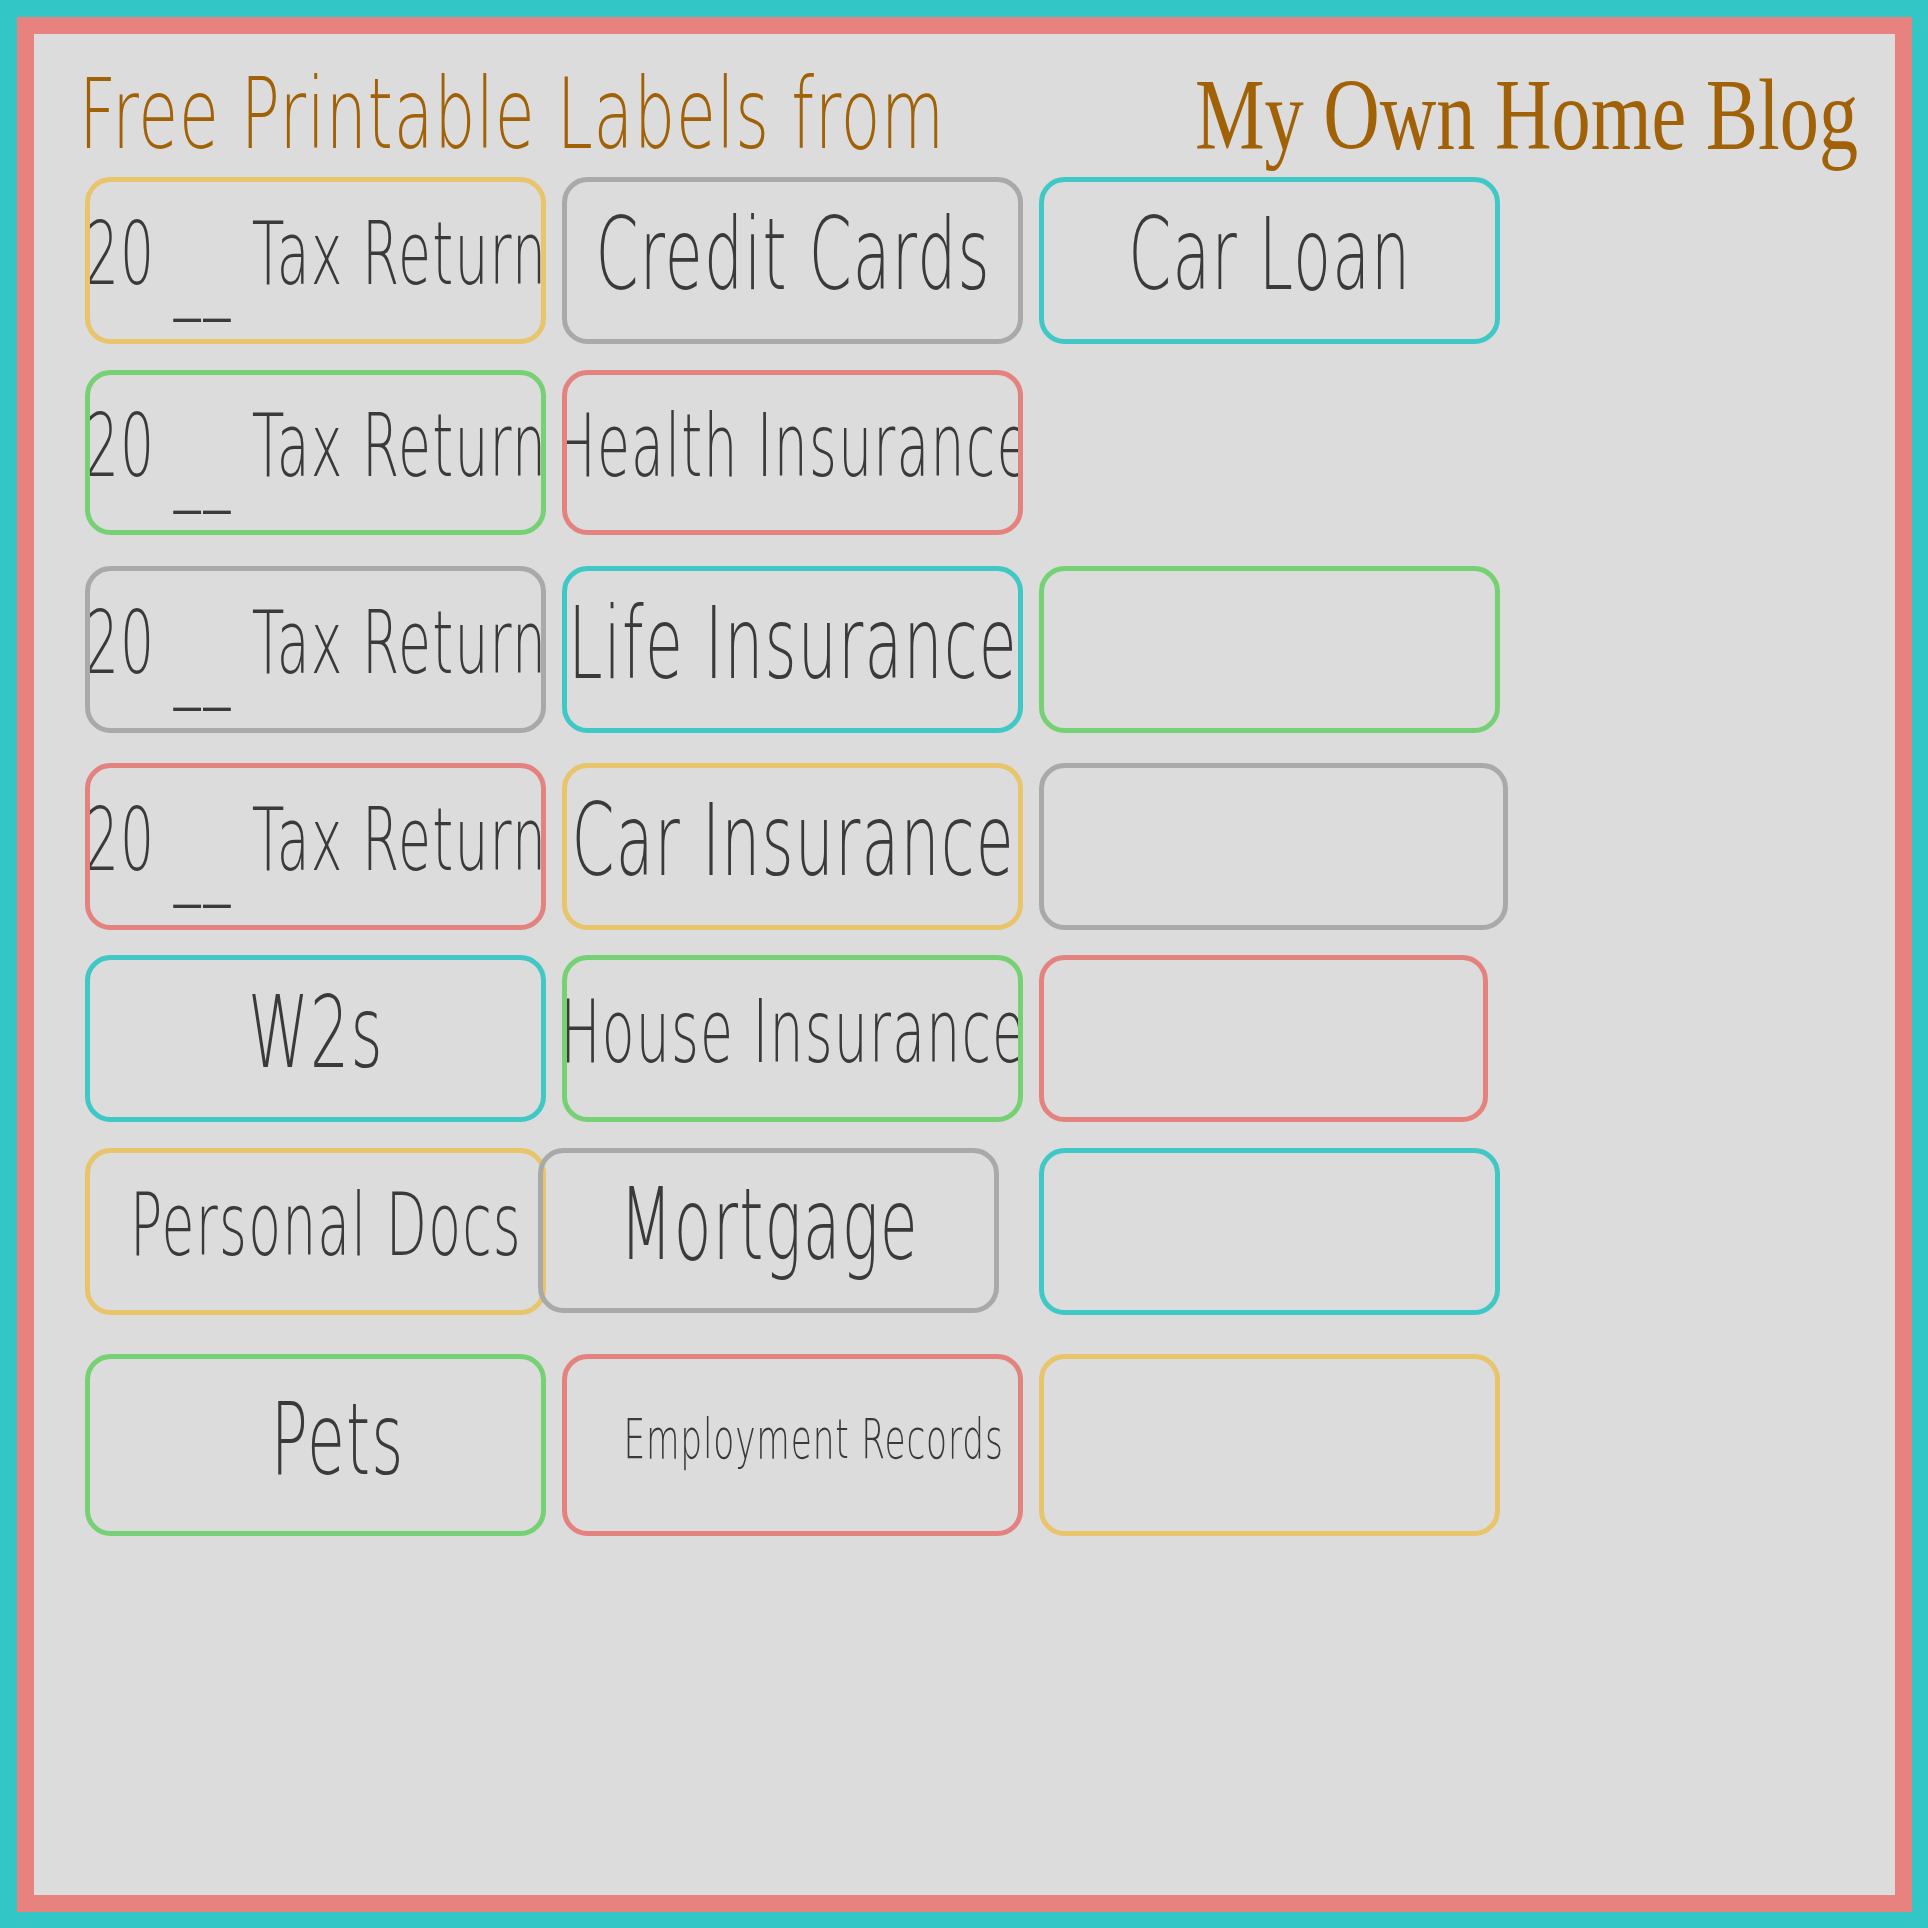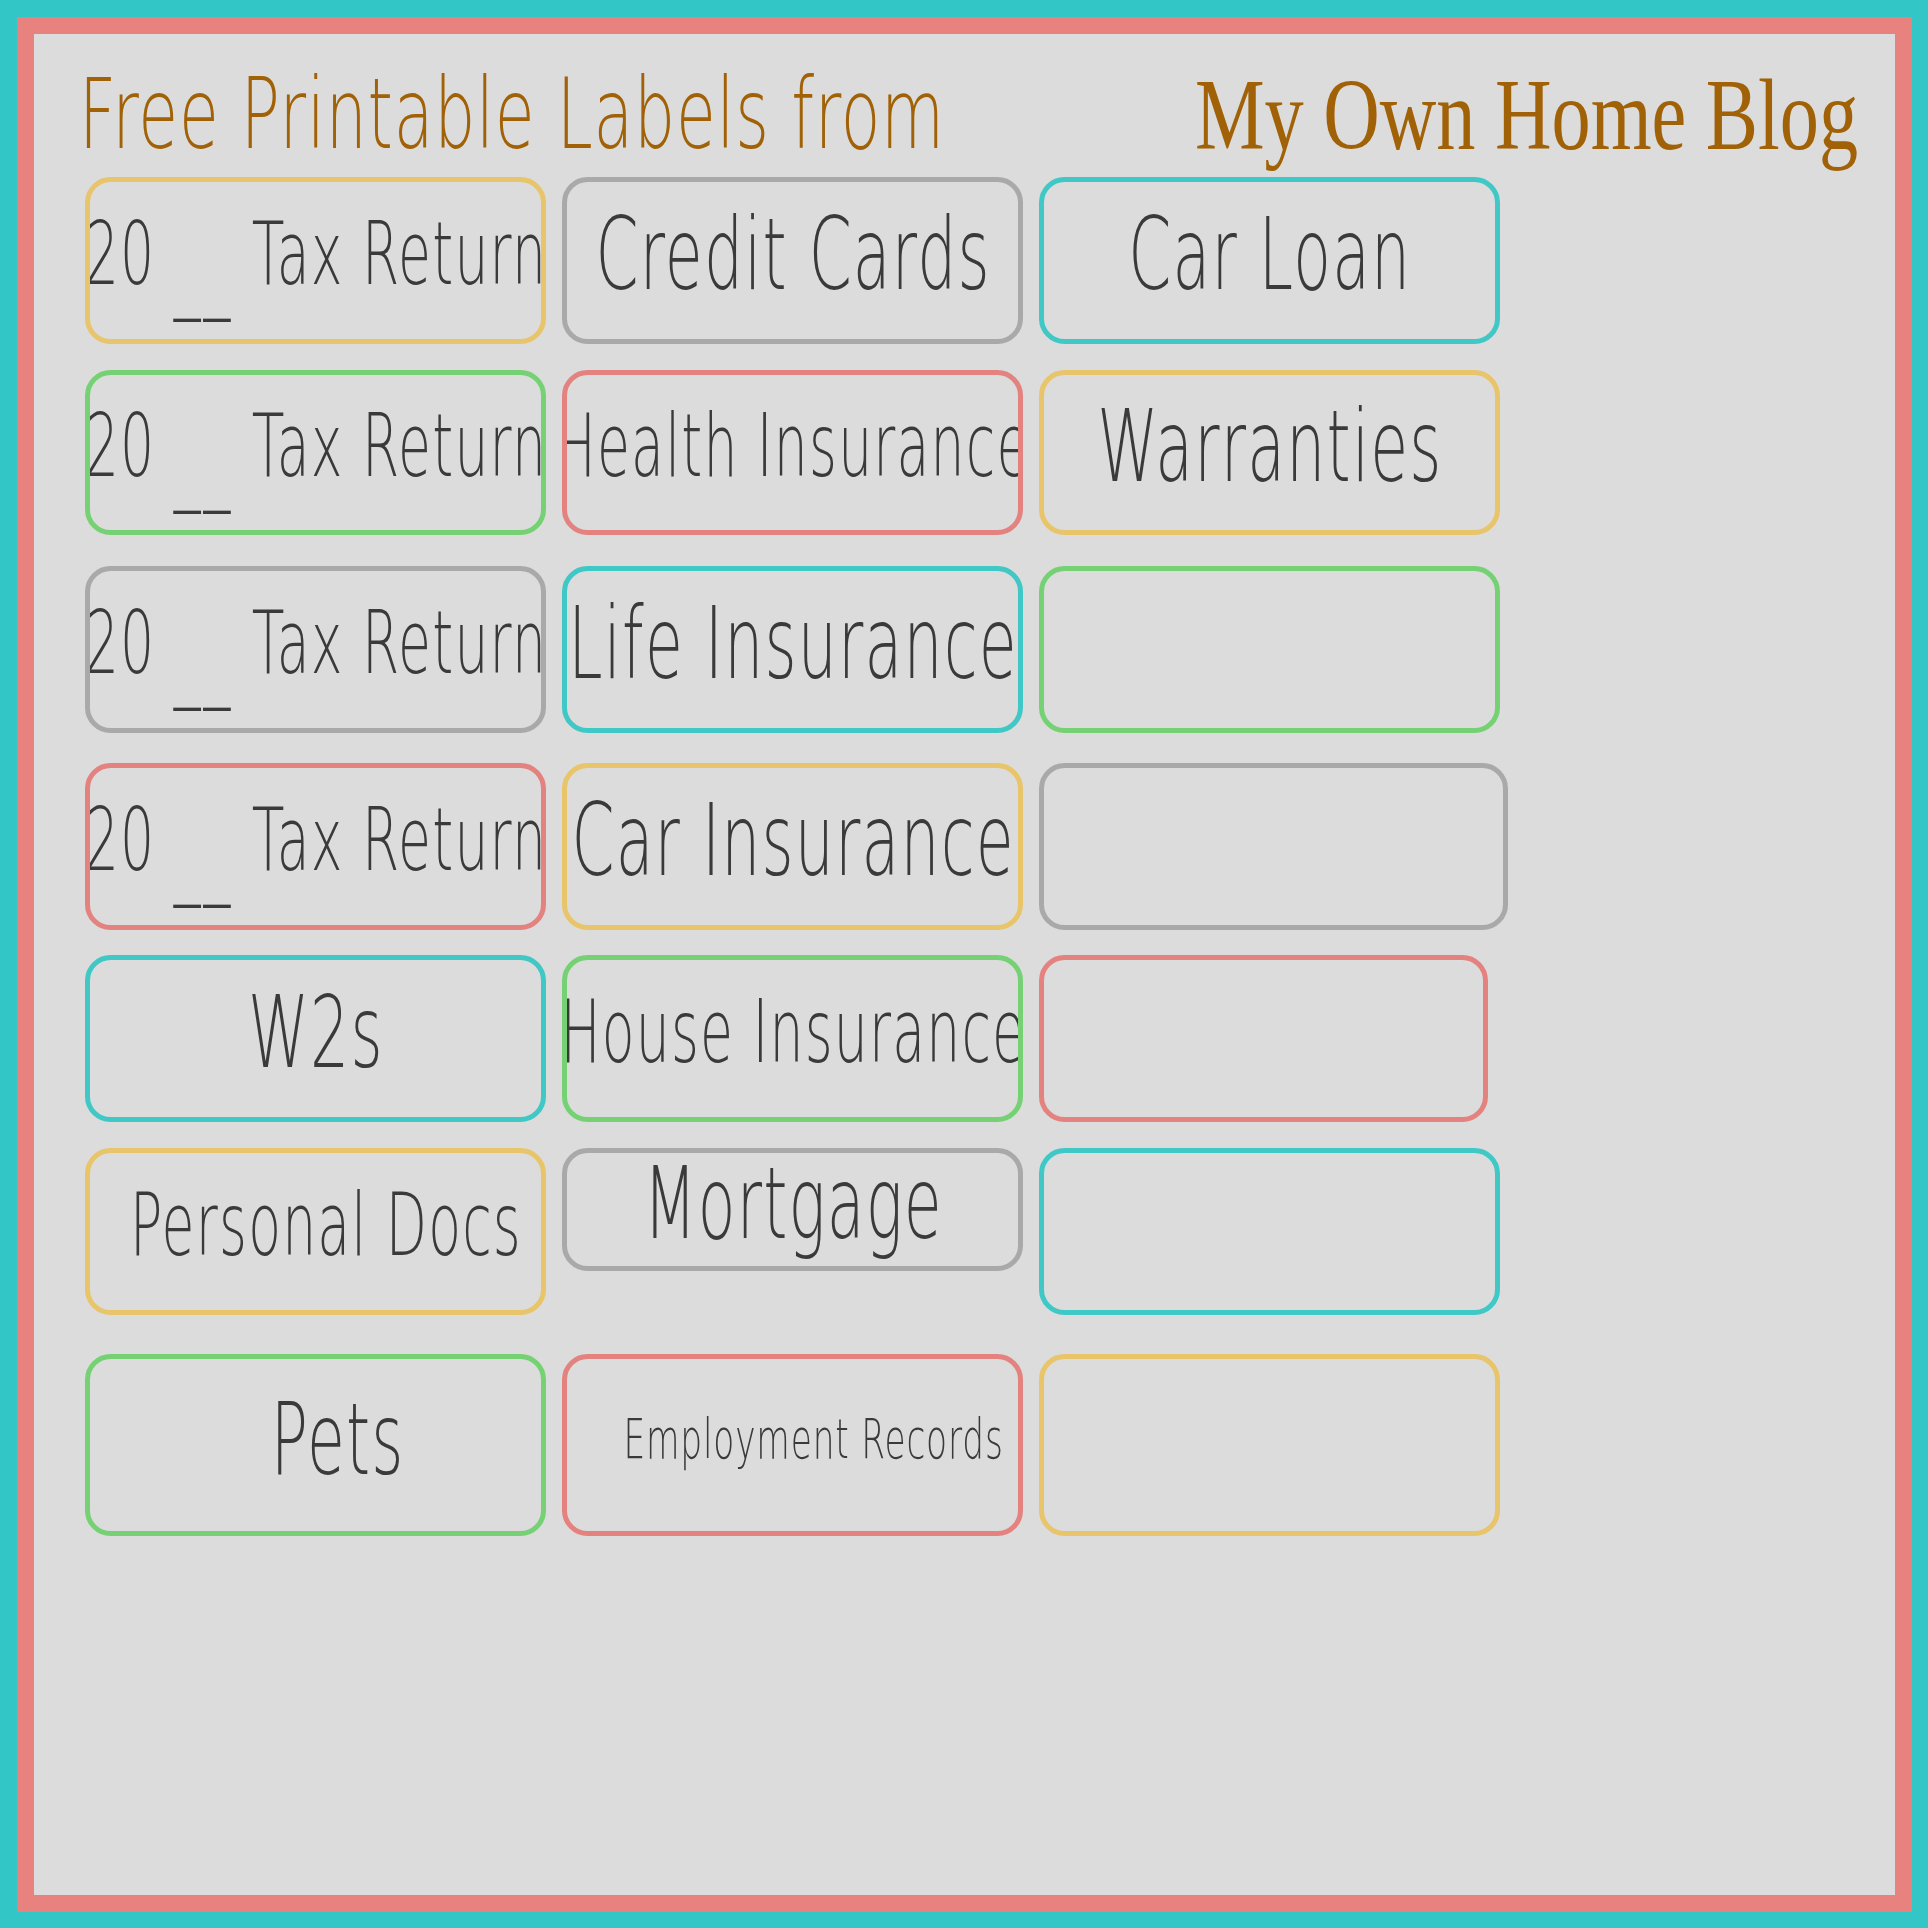--- a/index.html
+++ b/index.html
@@ -148,31 +148,28 @@
           </div>
           <div class="label-box" style="left: 528px; top: 532px; width: 461px; height: 167px; border-color: rgb(63, 200, 198);">
             <span class="label-text sz-lg">Life Insurance</span>
           </div>
           <div class="label-box" style="left: 528px; top: 729px; width: 461px; height: 167px; border-color: rgb(232, 196, 107);">
             <span class="label-text sz-lg">Car Insurance</span>
           </div>
           <div class="label-box" style="left: 528px; top: 921px; width: 461px; height: 167px; border-color: rgb(118, 209, 117); align-items: center;">
             <span class="label-text sz-md">House Insurance</span>
           </div>
-          <div class="label-box" style="left: 528px; top: 1114px; width: 461px; height: 123px; border-color: rgb(169, 169, 169);">
+          <div class="label-box" style="left: 504px; top: 1114px; width: 461px; height: 165px; border-color: rgb(169, 169, 169);">
             <span class="label-text sz-lg">Mortgage</span>
           </div>
           <div class="label-box" style="left: 528px; top: 1320px; width: 461px; height: 182px; border-color: rgb(228, 130, 127); padding-left: 41px;">
             <span class="label-text sz-xs">Employment Records</span>
           </div>
           <div class="label-box" style="left: 1005px; top: 143px; width: 461px; height: 167px; border-color: rgb(63, 200, 198);">
             <span class="label-text sz-lg">Car Loan</span>
-          </div>
-          <div class="label-box" style="left: 1005px; top: 336px; width: 461px; height: 165px; border-color: rgb(232, 196, 107);">
-            <span class="label-text sz-lg">Warranties</span>
           </div>
           <div class="label-box" style="left: 1005px; top: 532px; width: 461px; height: 167px; border-color: rgb(118, 209, 117);">
             <span class="label-text sz-md"></span>
           </div>
           <div class="label-box" style="left: 1005px; top: 729px; width: 469px; height: 167px; border-color: rgb(169, 169, 169);">
             <span class="label-text sz-md"></span>
           </div>
           <div class="label-box" style="left: 1005px; top: 921px; width: 449px; height: 167px; border-color: rgb(228, 130, 127);">
             <span class="label-text sz-md"></span>
           </div>

